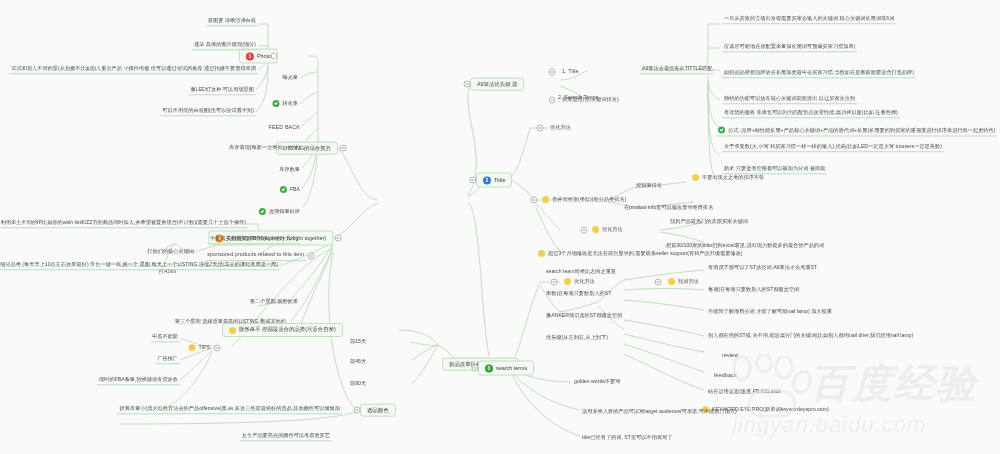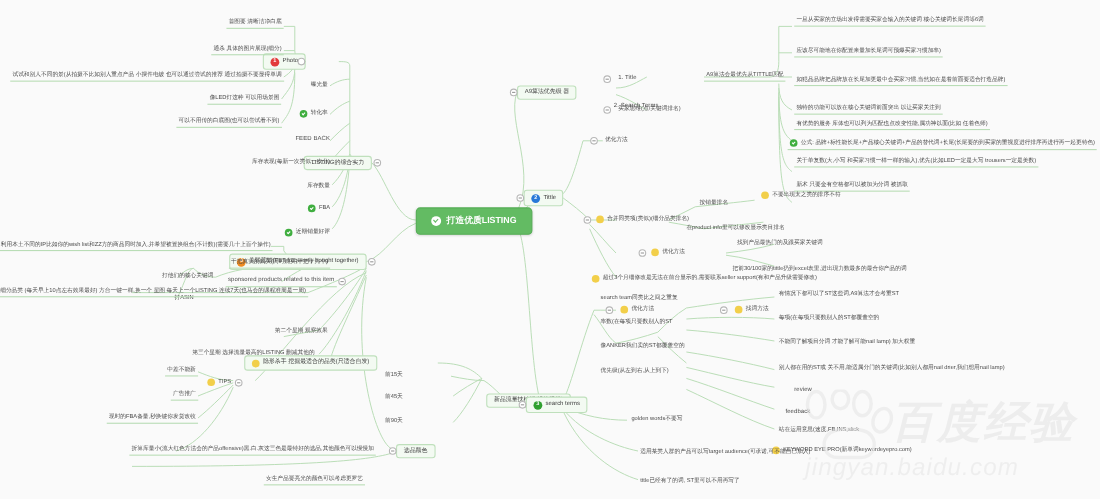--- a/index.html
+++ b/index.html
@@ -215,24 +215,20 @@
       <path d="M624 320 C 650 324, 680 330, 704 336"></path>
       <path d="M624 334 C 650 340, 680 348, 704 352"></path>
       <path d="M624 344 C 650 352, 680 364, 704 372"></path>
       <path d="M624 354 C 650 366, 680 382, 704 390"></path>
       <path d="M512 370 C 530 378, 550 382, 570 382"></path>
       <path d="M512 372 C 530 394, 560 406, 580 410"></path>
       <path d="M512 374 C 530 412, 560 430, 580 436"></path>
     </g>
   </svg>
 
-  <div class="node root" style="left:378px;top:201px;">
-    <span class="ico check"></span>
-    <span>打造优质LISTING</span>
-  </div>
 
   <div class="node box" style="left:338px;top:148px;transform:translate(-100%,-50%);">
     <span>LISTING的综合实力</span>
   </div>
   <div class="tgl" style="left:343px;top:148px;"></div>
 
   <div class="node box" style="left:278px;top:56px;transform:translate(-100%,-50%);">
     <span class="bdg red">1</span>
     <span class="en">Photo</span>
   </div>

